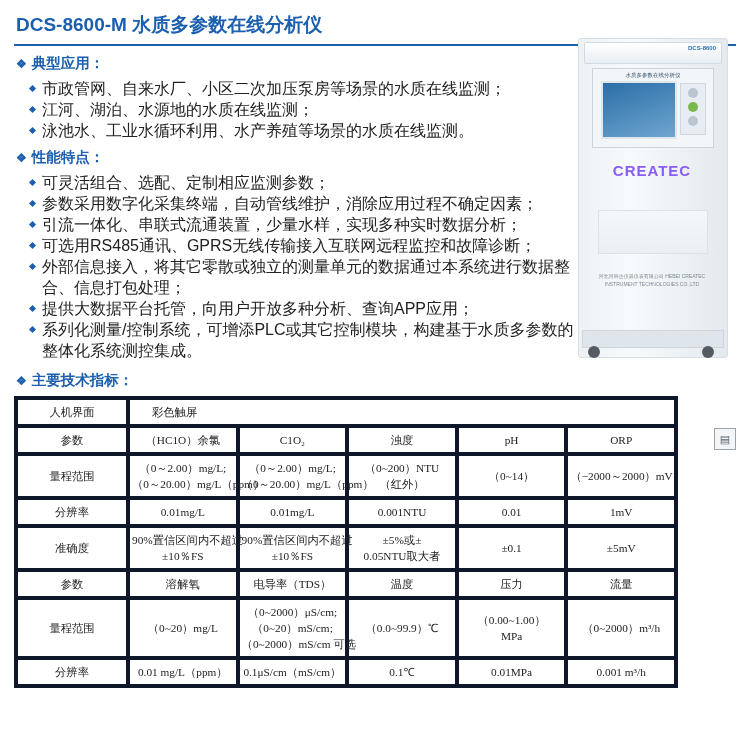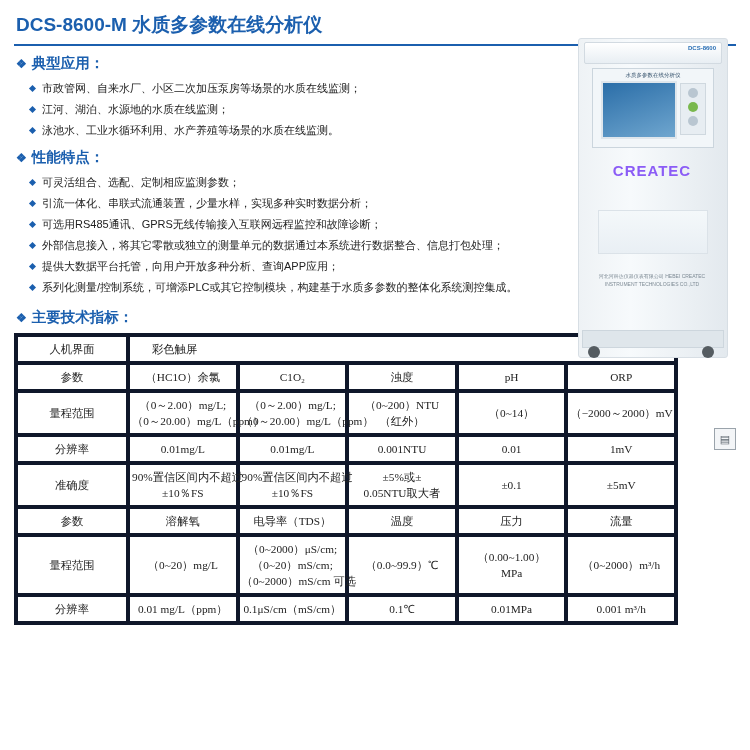--- a/index.html
+++ b/index.html
@@ -52,21 +52,21 @@
     font-size: 12px;
     line-height: 1;
   }
   ul.bullets {
     list-style: none;
     margin: 0 0 2px 0;
     padding: 0 0 0 16px;
   }
   ul.bullets li {
     position: relative;
-    font-size: 11px;
+    font-size: 16px;
     line-height: 21px;
     color: #222;
     padding-left: 12px;
   }
   ul.bullets li::before {
     content: "";
     position: absolute;
     left: 0;
     top: 8px;
     width: 5px;
@@ -258,20 +258,21 @@
       <li>江河、湖泊、水源地的水质在线监测；</li>
       <li>泳池水、工业水循环利用、水产养殖等场景的水质在线监测。</li>
     </ul>
 
     <div class="section-head">
       <span class="diamond">❖</span>
       <span>性能特点：</span>
     </div>
     <ul class="bullets">
       <li>可灵活组合、选配、定制相应监测参数；</li>
+      <li>参数采用数字化采集终端，自动管线维护，消除应用过程不确定因素；</li>
       <li>引流一体化、串联式流通装置，少量水样，实现多种实时数据分析；</li>
       <li>可选用RS485通讯、GPRS无线传输接入互联网远程监控和故障诊断；</li>
       <li>外部信息接入，将其它零散或独立的测量单元的数据通过本系统进行数据整合、信息打包处理；</li>
       <li>提供大数据平台托管，向用户开放多种分析、查询APP应用；</li>
       <li>系列化测量/控制系统，可增添PLC或其它控制模块，构建基于水质多参数的整体化系统测控集成。</li>
     </ul>
   </div>
 
   <div class="product">
     <div class="cab-shadow"></div>

